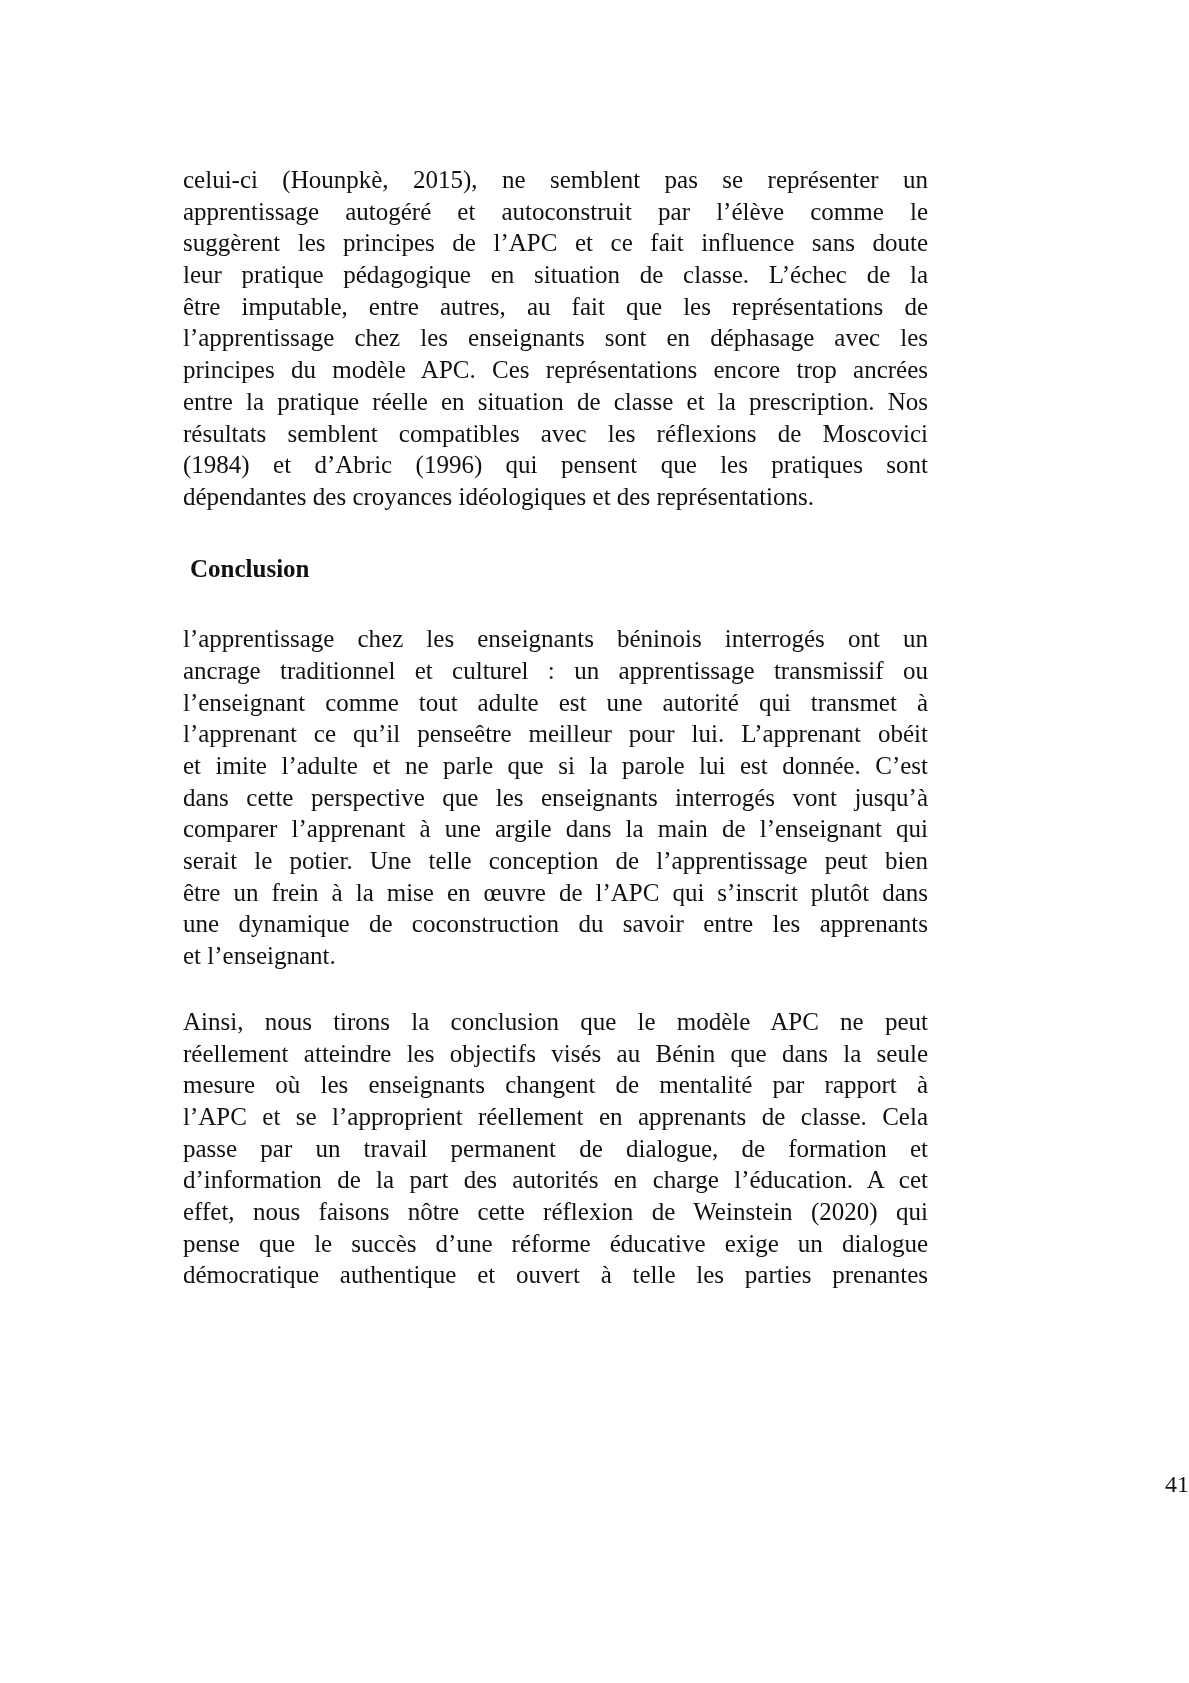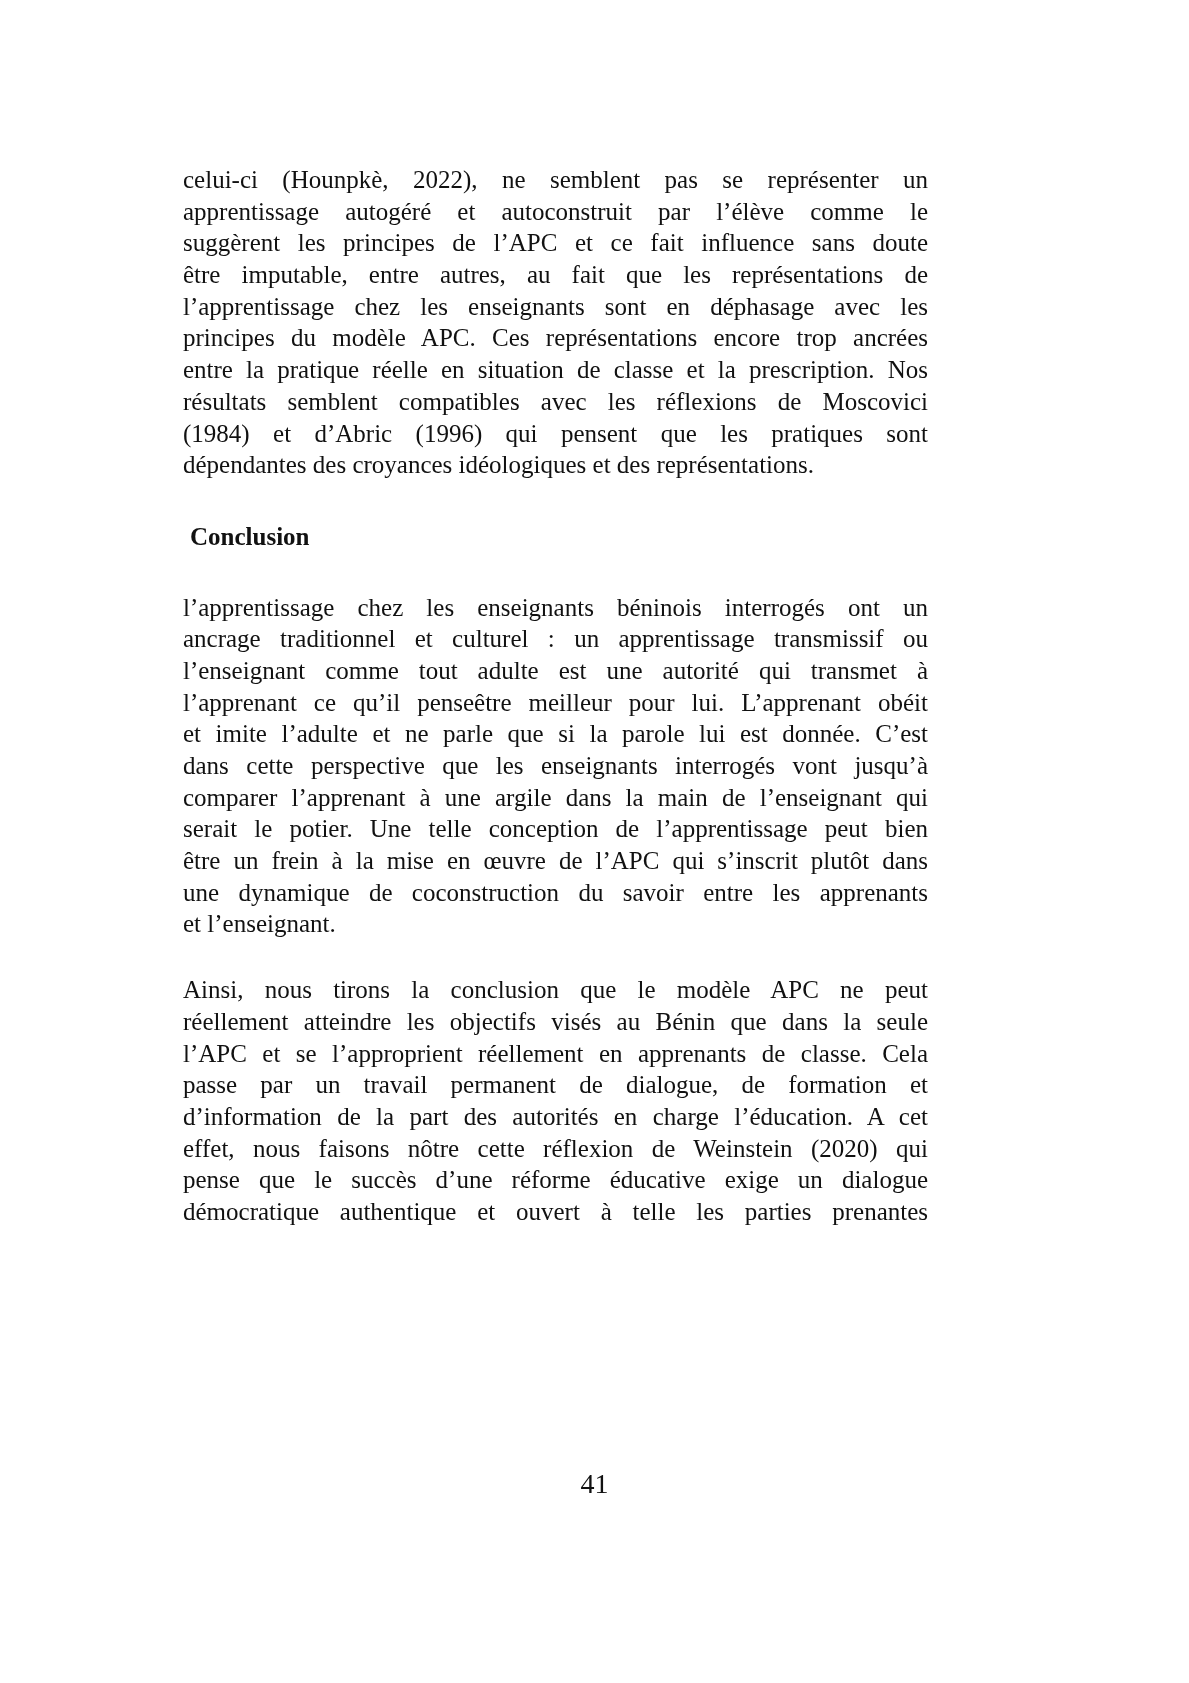--- a/index.html
+++ b/index.html
@@ -51,35 +51,36 @@
     line-height: 31.7px;
   }
   .gap-heading-before { height: 33px; }
   .gap-heading-after { height: 32px; }
   .gap-para { height: 34px; }
   .page-number {
     position: absolute;
     left: 0;
     width: 1189px;
     top: 1469px;
-    text-align: center;
-    font-size: 28px;
+    text-align: right;
+    font-size: 24px;
     line-height: 30px;
   }
 </style>
 </head>
 <body>
 
 <div class="page">
   <div class="column">
 
     <p class="para">
-      <span class="line">celui-ci (Hounpkè, 2022), ne semblent pas se représenter un</span>
+      <span class="line">celui-ci (Hounpkè, 2015), ne semblent pas se représenter un</span>
       <span class="line">apprentissage autogéré et autoconstruit par l’élève comme le</span>
       <span class="line">suggèrent les principes de l’APC et ce fait influence sans doute</span>
+      <span class="line">leur pratique pédagogique en situation de classe. L’échec de la</span>
       <span class="line">être imputable, entre autres, au fait que les représentations de</span>
       <span class="line">l’apprentissage chez les enseignants sont en déphasage avec les</span>
       <span class="line">principes du modèle APC. Ces représentations encore trop ancrées</span>
       <span class="line">entre la pratique réelle en situation de classe et la prescription. Nos</span>
       <span class="line">résultats semblent compatibles avec les réflexions de Moscovici</span>
       <span class="line">(1984) et d’Abric (1996) qui pensent que les pratiques sont</span>
       <span class="line last">dépendantes des croyances idéologiques et des représentations.</span>
     </p>
 
     <div class="gap-heading-before"></div>
@@ -100,20 +101,21 @@
       <span class="line">être un frein à la mise en œuvre de l’APC qui s’inscrit plutôt dans</span>
       <span class="line">une dynamique de coconstruction du savoir entre les apprenants</span>
       <span class="line last">et l’enseignant.</span>
     </p>
 
     <div class="gap-para"></div>
 
     <p class="para">
       <span class="line">Ainsi, nous tirons la conclusion que le modèle APC ne peut</span>
       <span class="line">réellement atteindre les objectifs visés au Bénin que dans la seule</span>
+      <span class="line">mesure où les enseignants changent de mentalité par rapport à</span>
       <span class="line">l’APC et se l’approprient réellement en apprenants de classe. Cela</span>
       <span class="line">passe par un travail permanent de dialogue, de formation et</span>
       <span class="line">d’information de la part des autorités en charge l’éducation. A cet</span>
       <span class="line">effet, nous faisons nôtre cette réflexion de Weinstein (2020) qui</span>
       <span class="line">pense que le succès d’une réforme éducative exige un dialogue</span>
       <span class="line">démocratique authentique et ouvert à telle les parties prenantes</span>
     </p>
 
   </div>
 

